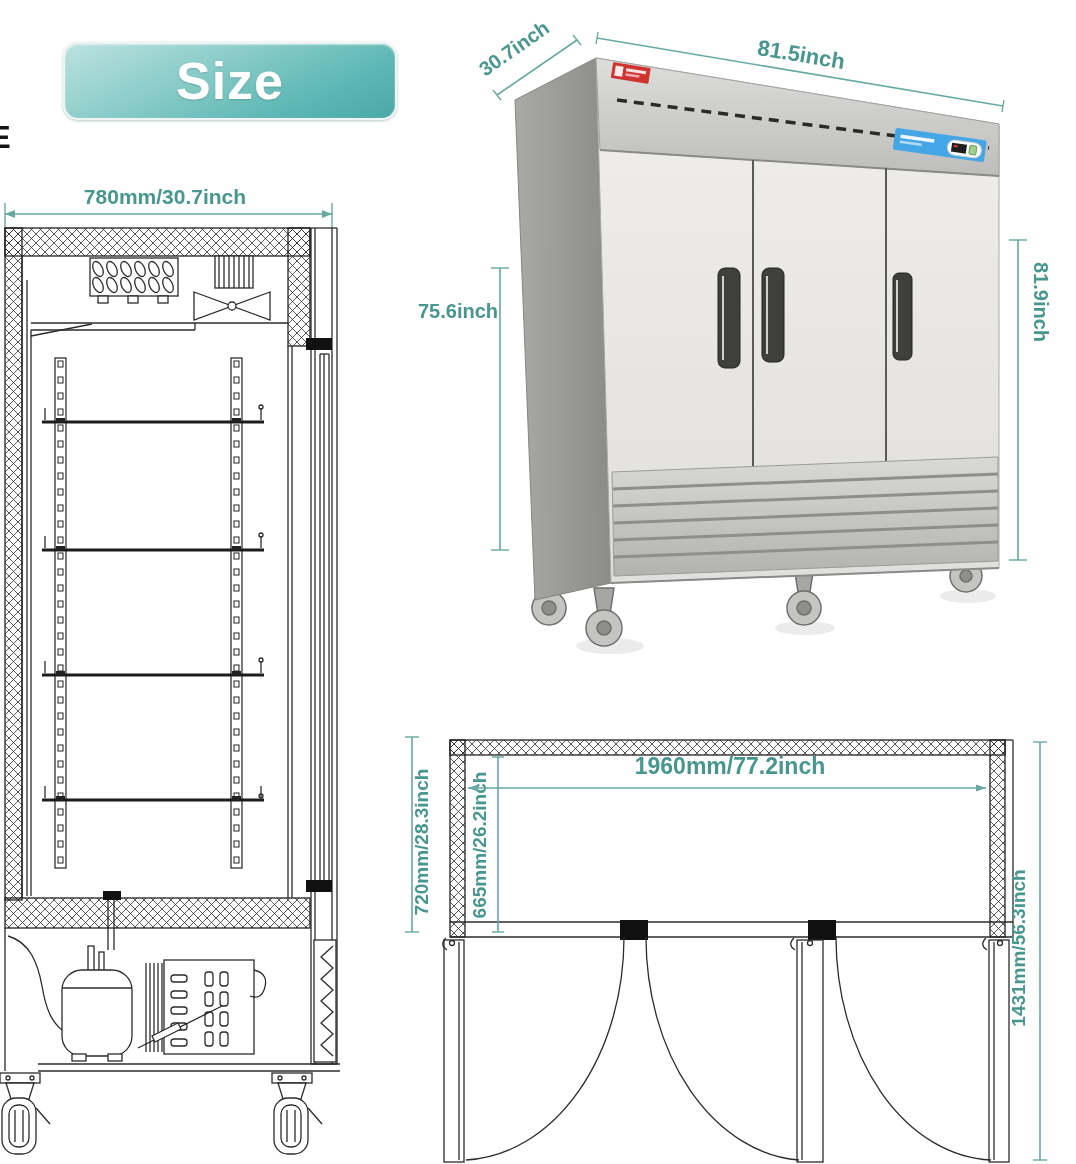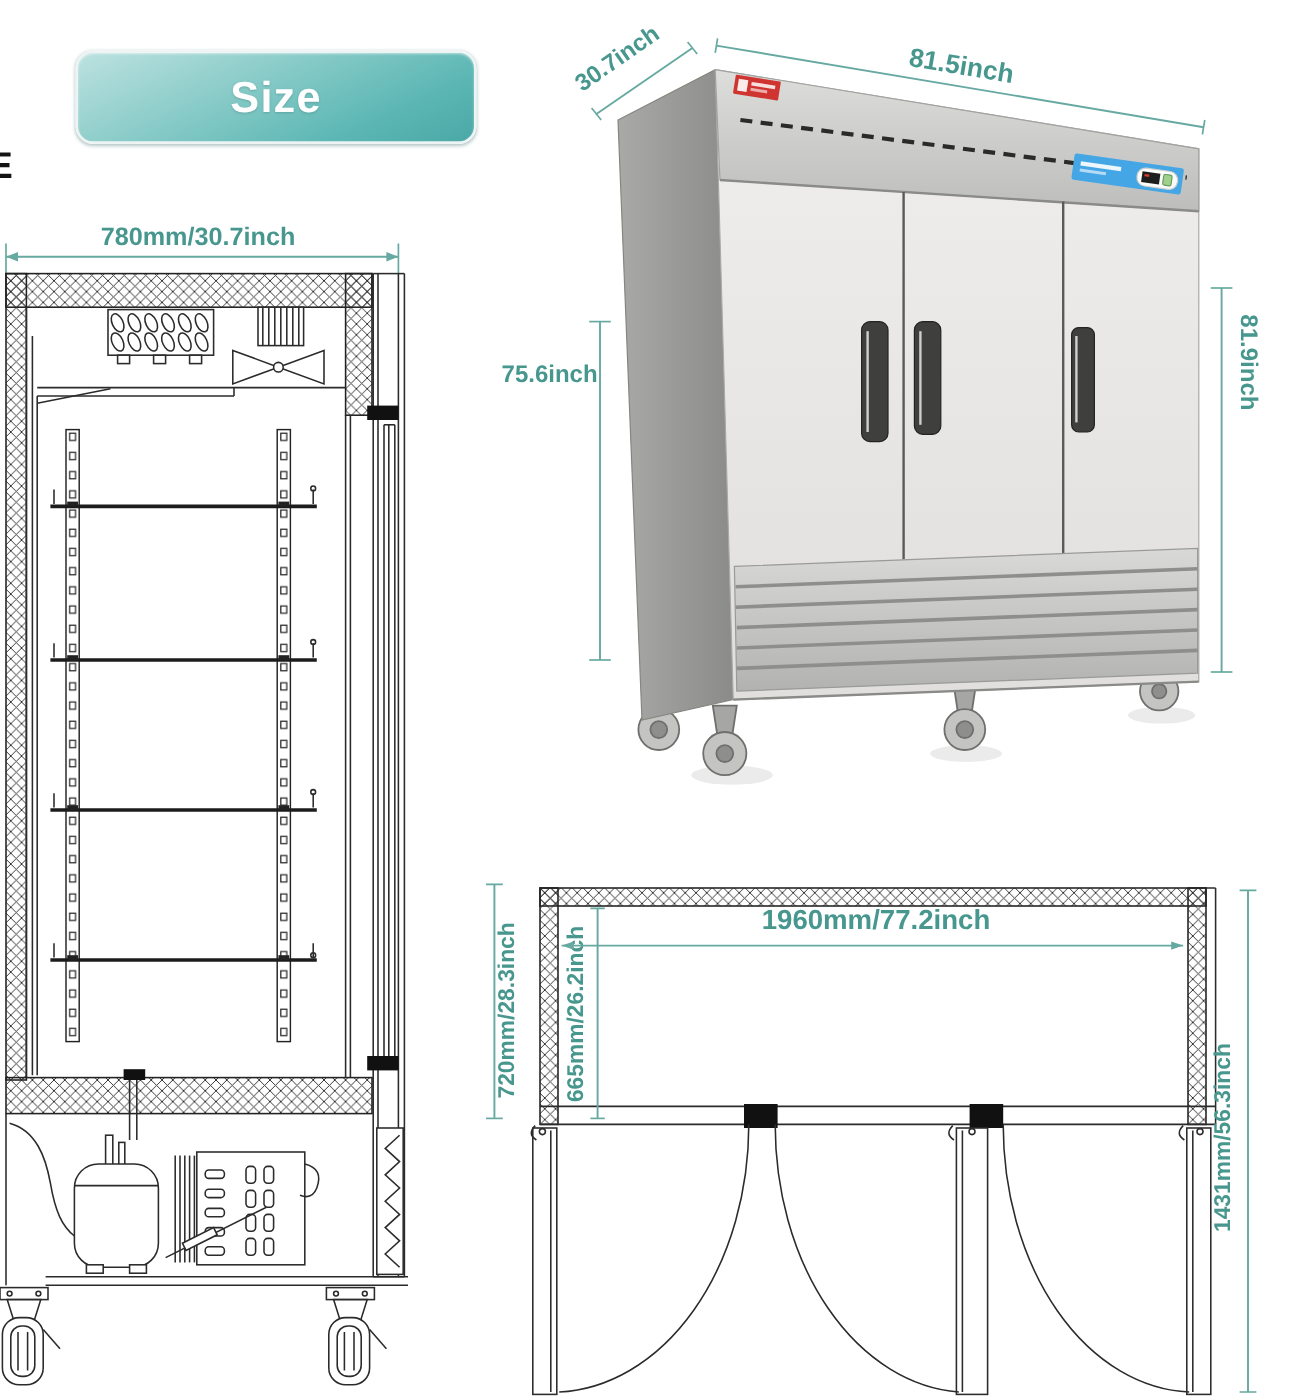--- a/index.html
+++ b/index.html
@@ -3,21 +3,21 @@
 <meta charset="utf-8">
 <style>
   html,body{margin:0;padding:0;background:#fff;}
   #canvas{position:relative;width:1076px;height:1164px;background:#ffffff;overflow:hidden;
           font-family:"Liberation Sans",sans-serif;}
   #edge-letter{position:absolute;left:-10px;top:120px;font-size:31px;font-weight:bold;color:#141414;}
   #size-badge{position:absolute;left:63px;top:42px;width:330px;height:74px;border-radius:15px;
     background:linear-gradient(155deg,#bce2e0 0%,#8fcecb 35%,#5cb7b4 75%,#4aa8a6 100%);
     border:2px solid #eef4f4;box-shadow:0 1px 3px rgba(90,130,130,.45), inset 0 1px 2px rgba(255,255,255,.55);
     display:flex;align-items:center;justify-content:center;}
-  #size-badge span{color:#ffffff;font-size:36px;font-weight:bold;letter-spacing:1px;
+  #size-badge span{color:#ffffff;font-size:52px;font-weight:bold;letter-spacing:1px;
     text-shadow:0 1px 2px rgba(60,110,110,.35);}
   svg{position:absolute;}
   #xsec{left:0;top:180px;}
   #front{left:400px;top:10px;}
   #plan{left:400px;top:690px;}
   .dim{fill:#47978e;font-weight:bold;font-family:"Liberation Sans",sans-serif;}
   .dln{stroke:#66a9a1;stroke-width:1.6;fill:none;}
   .dtk{stroke:#66a9a1;stroke-width:1.4;fill:none;}
   .ln{stroke:#2b2b2b;stroke-width:1.3;fill:none;}
   .lnf{stroke:#2b2b2b;stroke-width:1.3;fill:#ffffff;}

